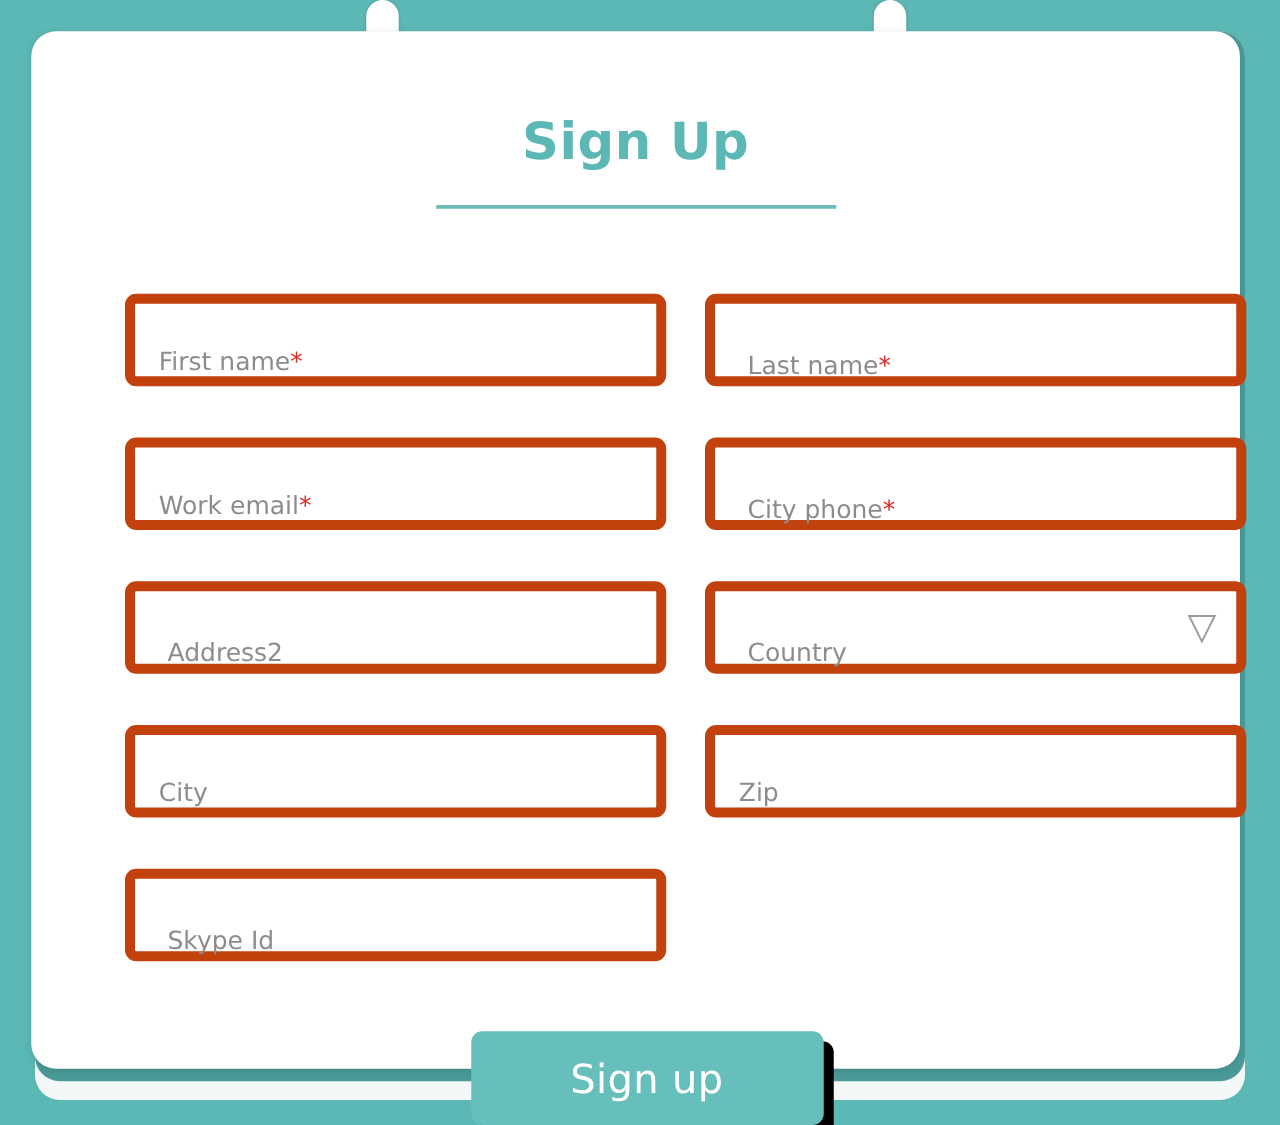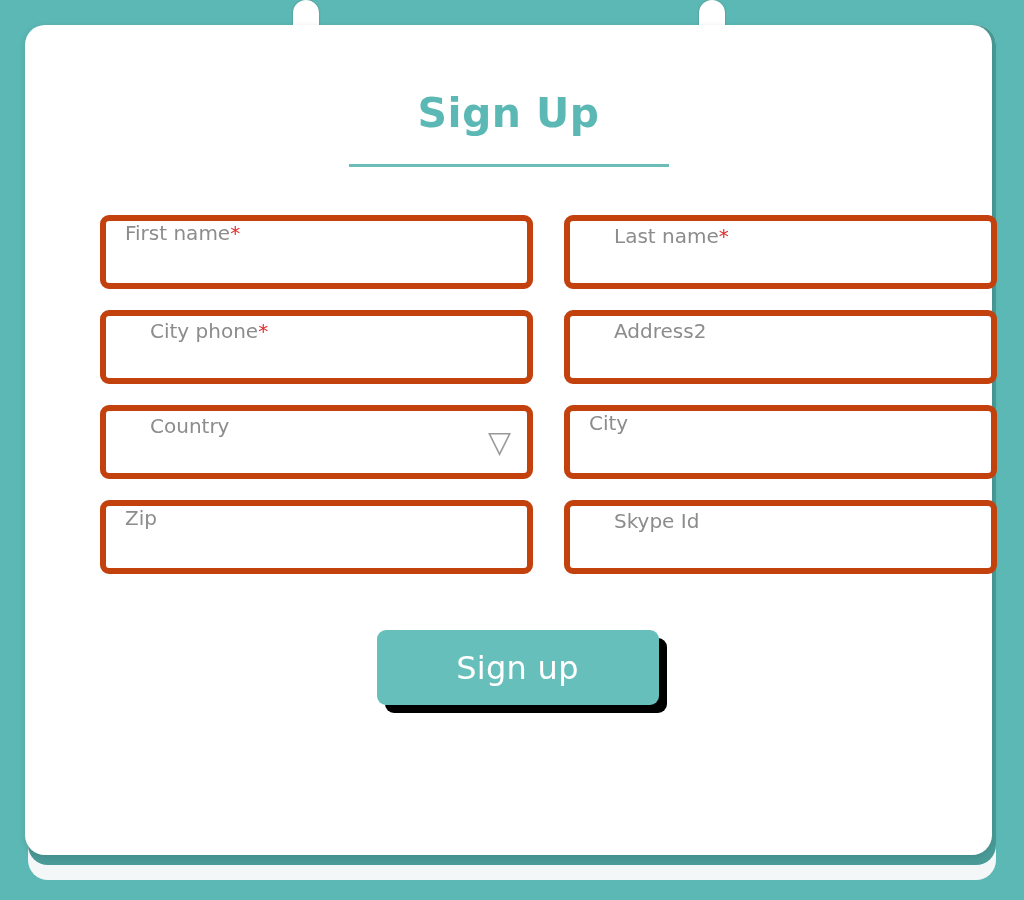--- a/index.html
+++ b/index.html
@@ -92,37 +92,38 @@
     margin: 48px 75px 0 75px;
     display: grid;
     grid-template-columns: 433px 433px;
     column-gap: 31px;
     row-gap: 21px;
   }
 
   .field {
     position: relative;
     height: 74px;
-    border: 6px solid #c2410c;
+    border: 8px solid #c2410c;
     border-radius: 9px;
     background: #ffffff;
     box-sizing: border-box;
     display: flex;
-    align-items: flex-start;
+    align-items: flex-end;
+    margin-top: 20px;
   }
   .field .ph {
     font-size: 20px;
     color: #8c8c8c;
     padding-left: 19px;
     font-weight: 400;
     white-space: nowrap;
   }
   
   .field.col-right .ph {
-    padding-left: 44px;
+    padding-left: 26px;
   }
   .field.nudge-down .ph {
     position: relative;
     top: 3px;
   }
   .req {
     color: #e02b2b;
     font-size: 20px;
   }
   .arrow-outline {
@@ -192,20 +193,23 @@
   <div class="form">
 
     <div class="field col-left">
       <span class="ph"><span>First name</span><span class="req">*</span></span>
     </div>
 
     <div class="field col-right nudge-down">
       <span class="ph"><span>Last name</span><span class="req">*</span></span>
     </div>
 
+    <div class="field col-left">
+      <span class="ph"><span>Work email</span><span class="req">*</span></span>
+    </div>
 
     <div class="field col-right nudge-down">
       <span class="ph"><span>City phone</span><span class="req">*</span></span>
     </div>
 
 
     <div class="field col-right nudge-down">
       <span class="ph">Address2</span>
     </div>
 

